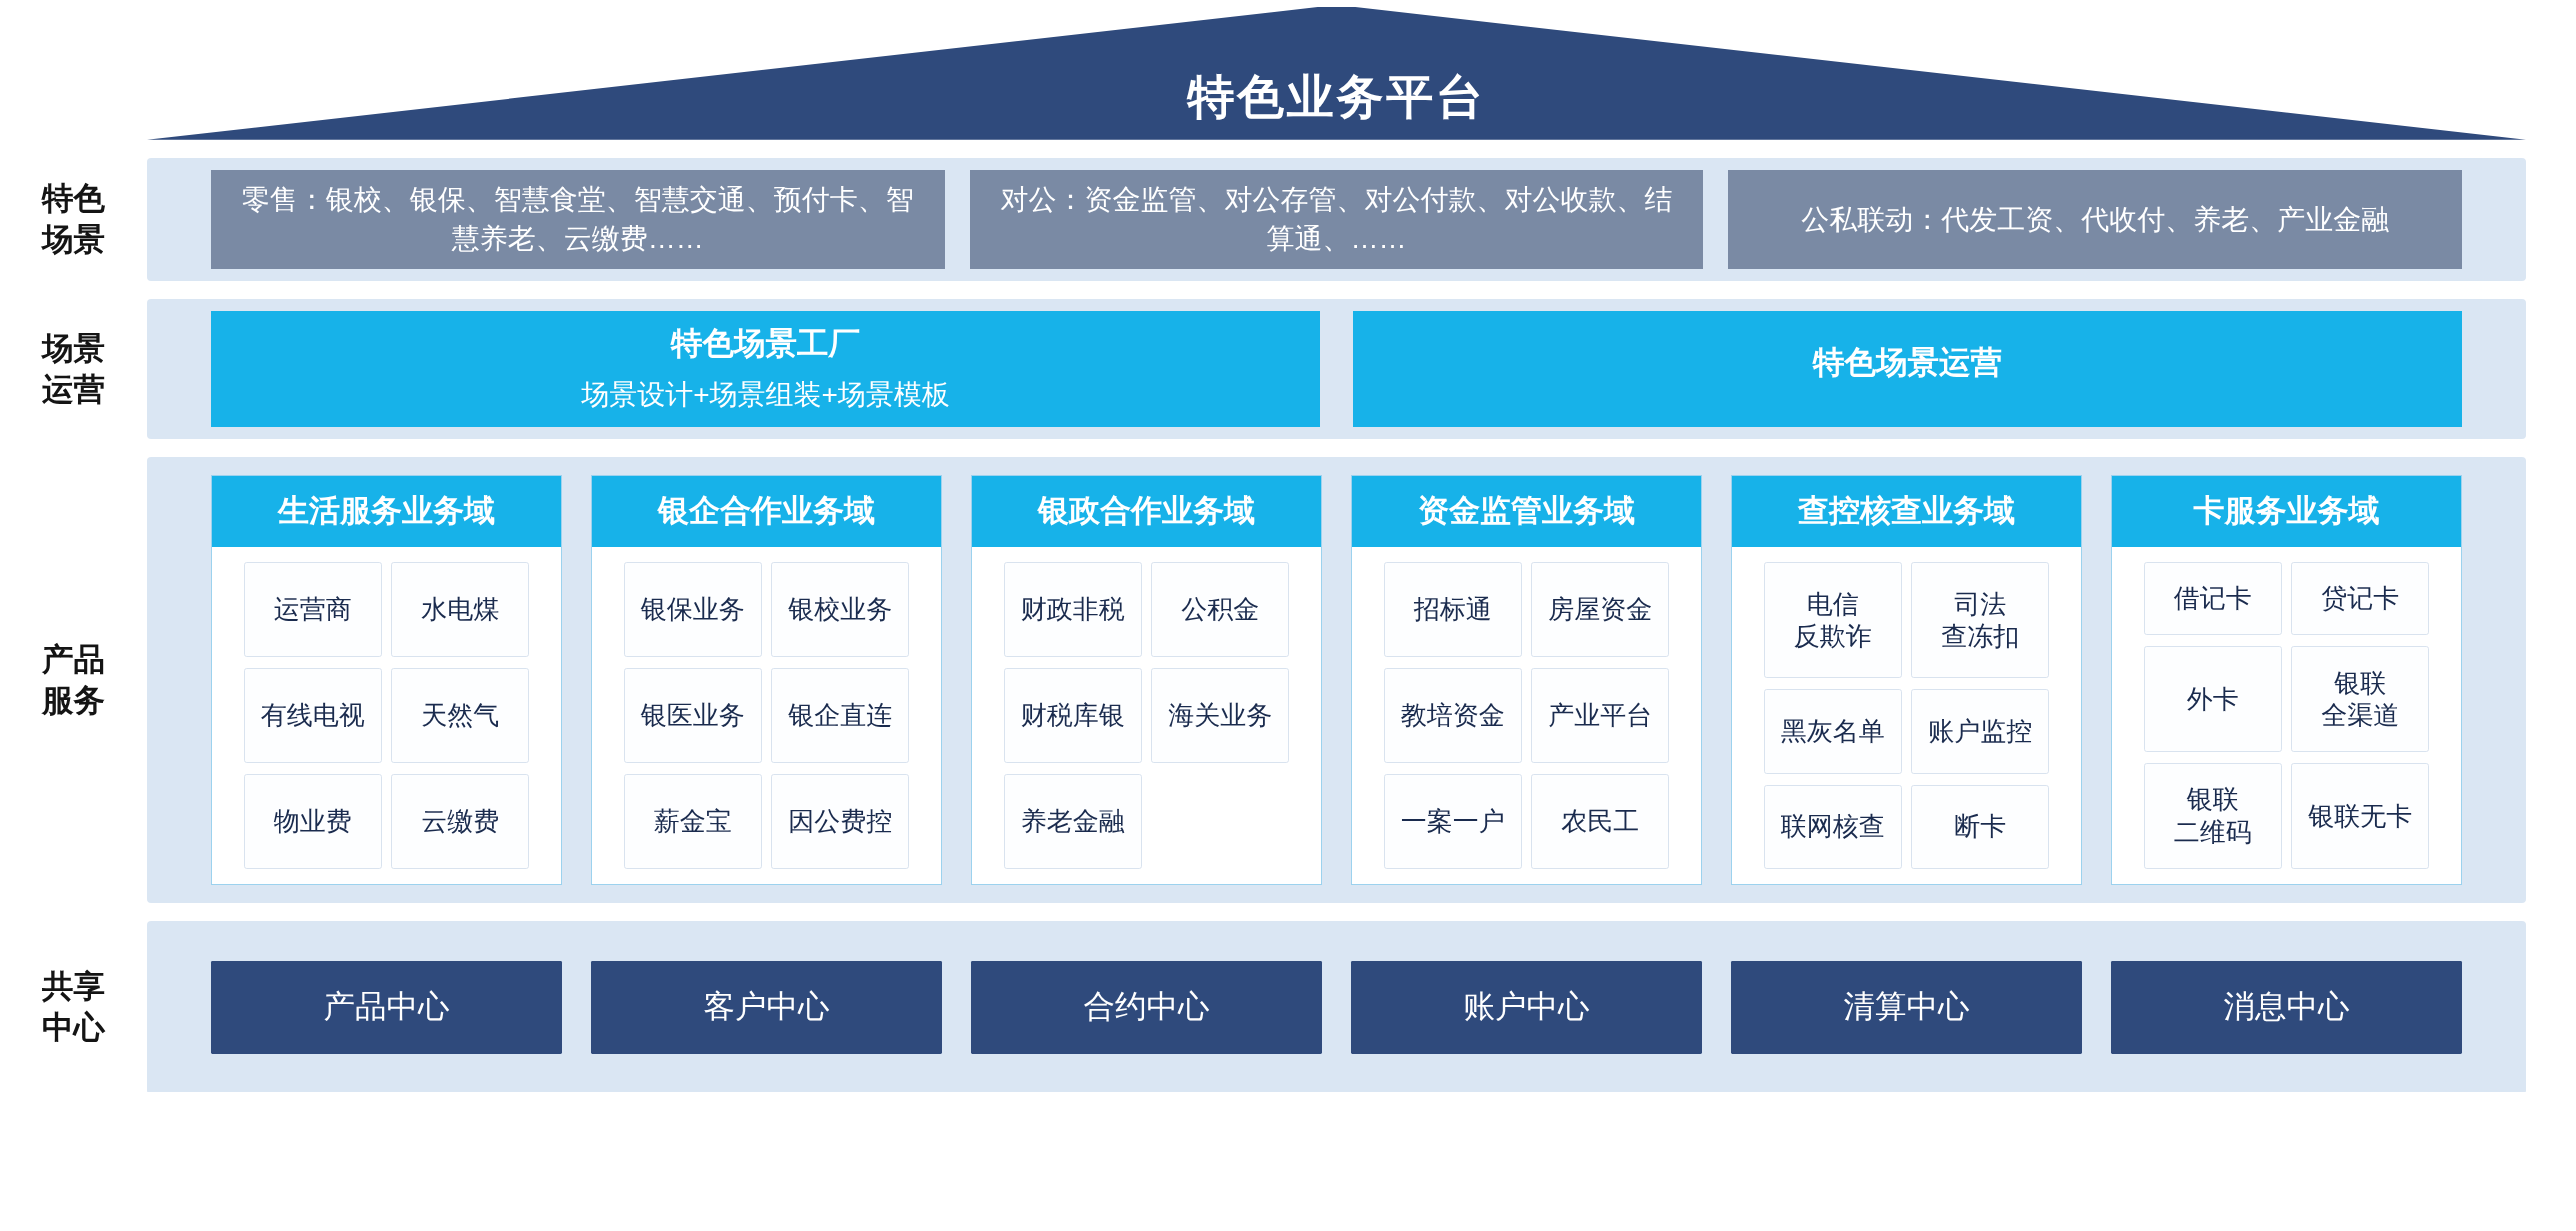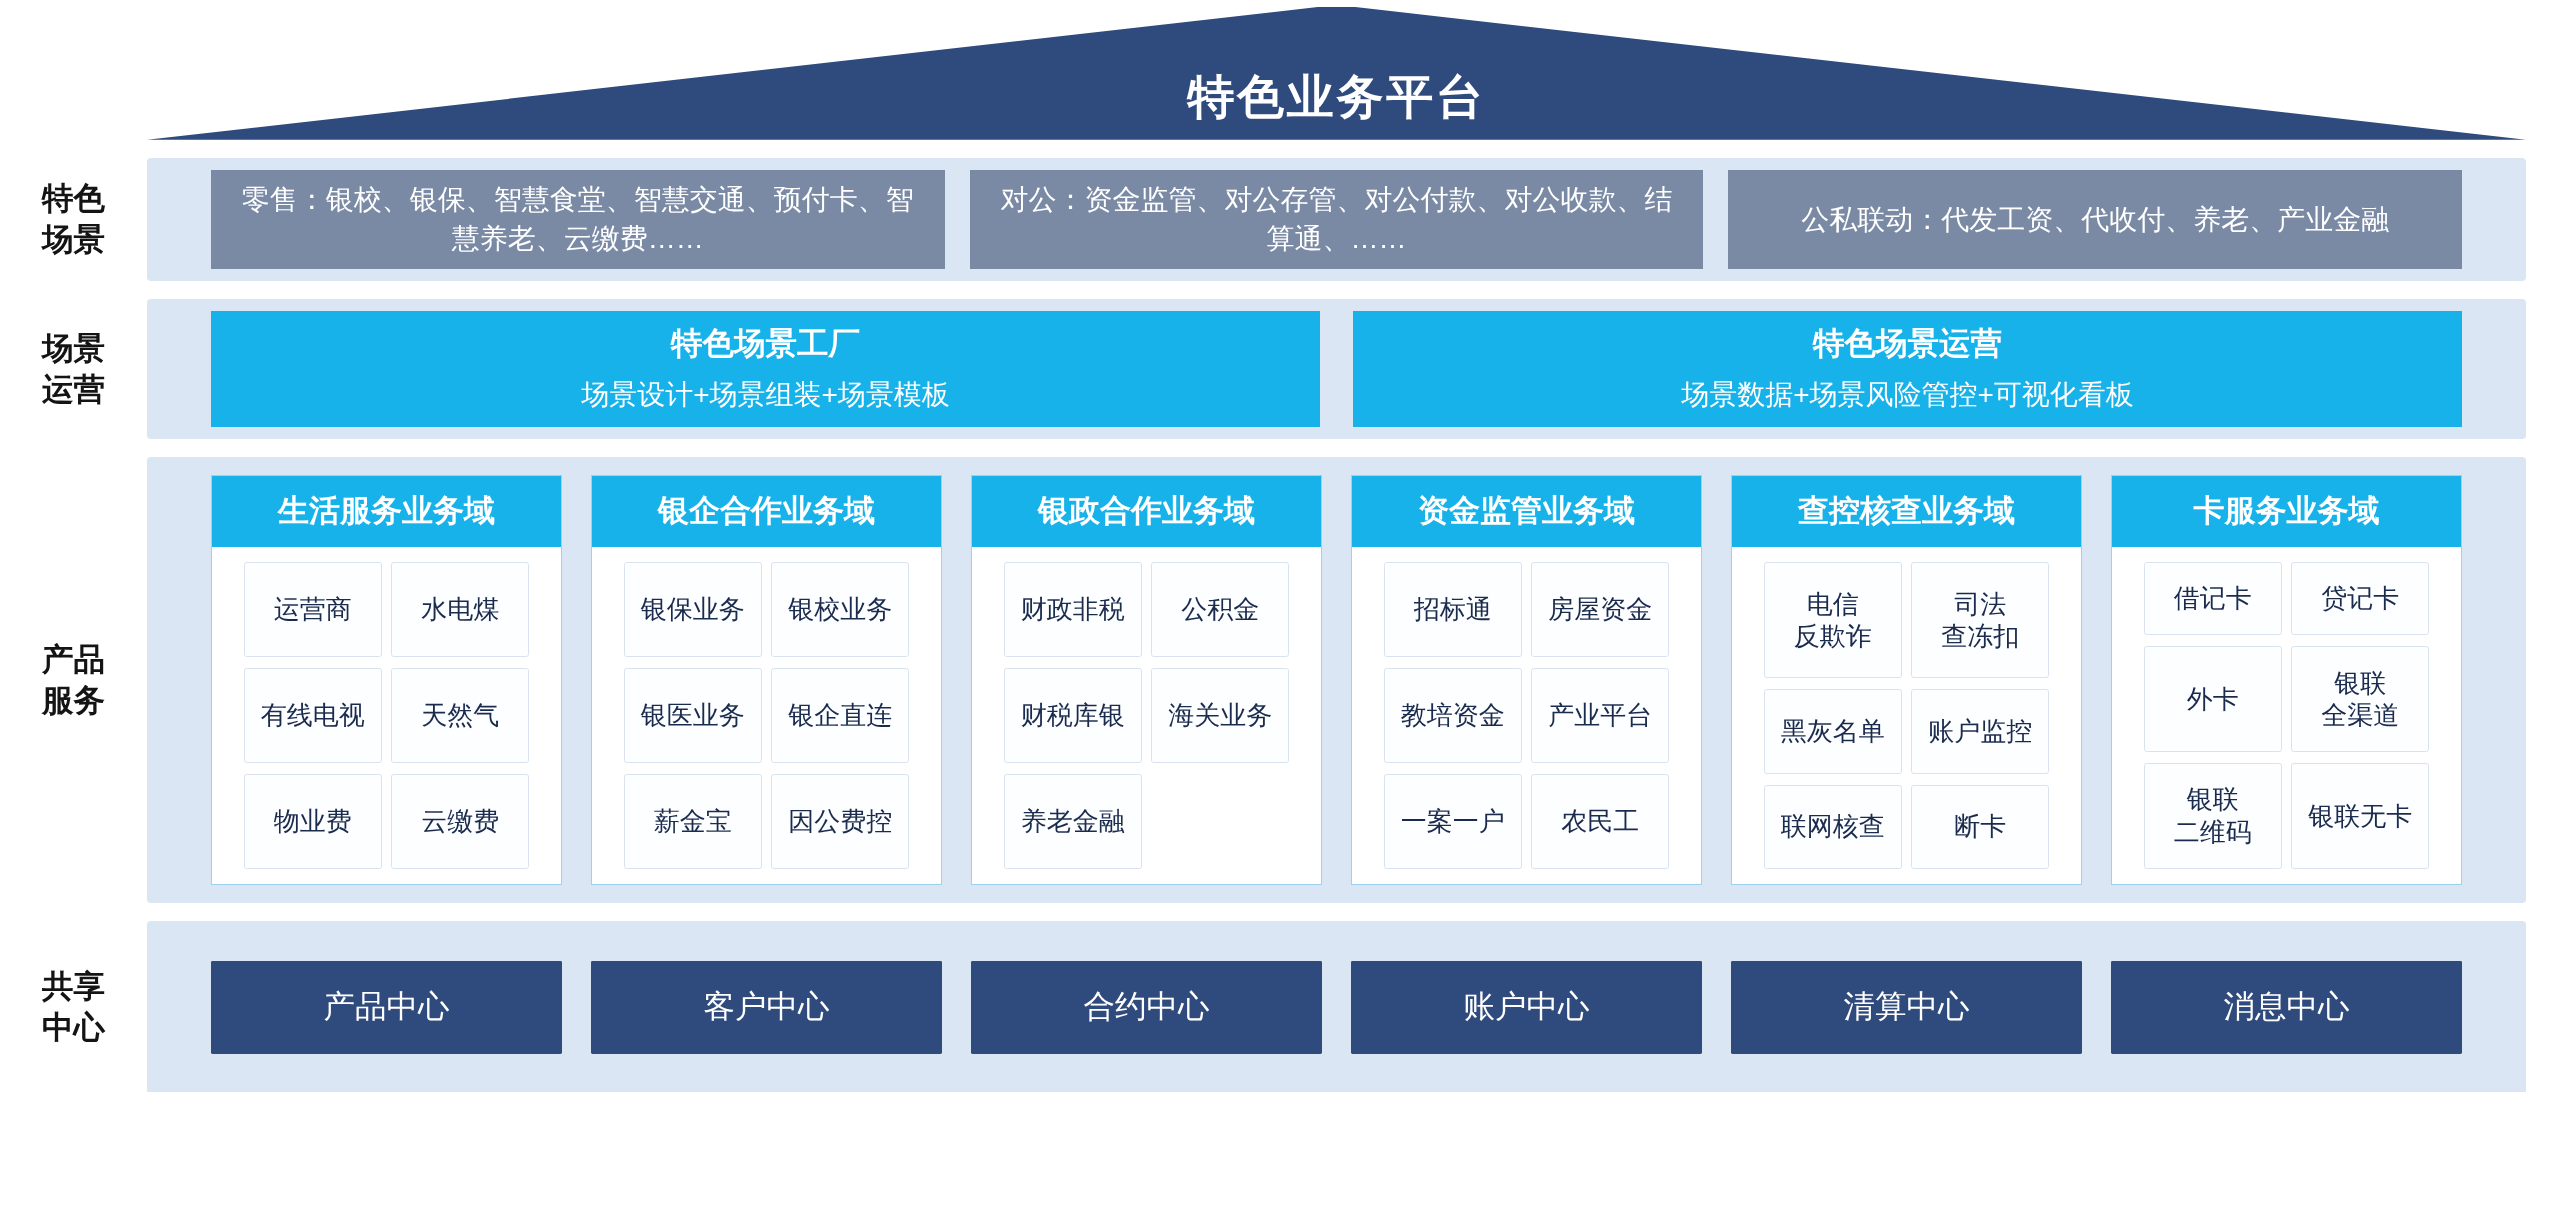--- a/index.html
+++ b/index.html
@@ -165,21 +165,20 @@
       <div class="row-label">场景
 运营</div>
     </div>
     <div class="band band-ops">
       <div class="op-box">
         <div class="op-title">特色场景工厂</div>
         <div class="op-subtitle">场景设计+场景组装+场景模板</div>
       </div>
       <div class="op-box">
         <div class="op-title">特色场景运营</div>
-        <div class="op-subtitle">场景数据+场景风险管控+可视化看板</div>
       </div>
     </div>
 
     <div class="label-cell">
       <div class="row-label">产品
 服务</div>
     </div>
     <div class="band band-products">
 
       <div class="domain">

